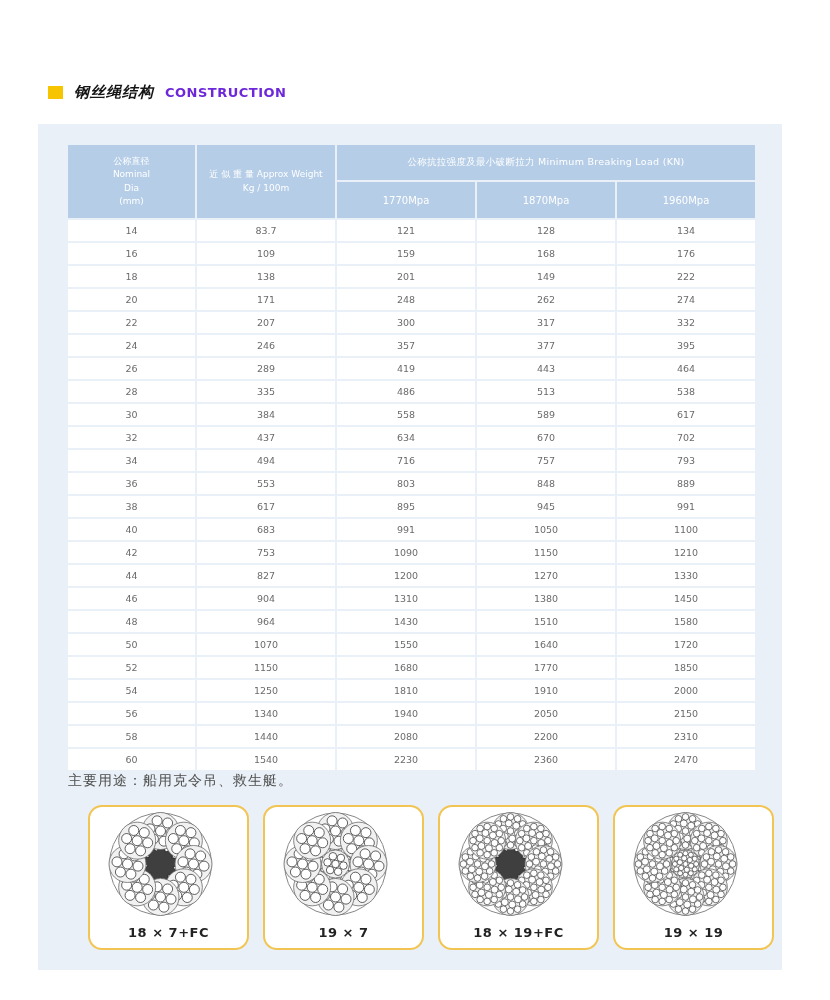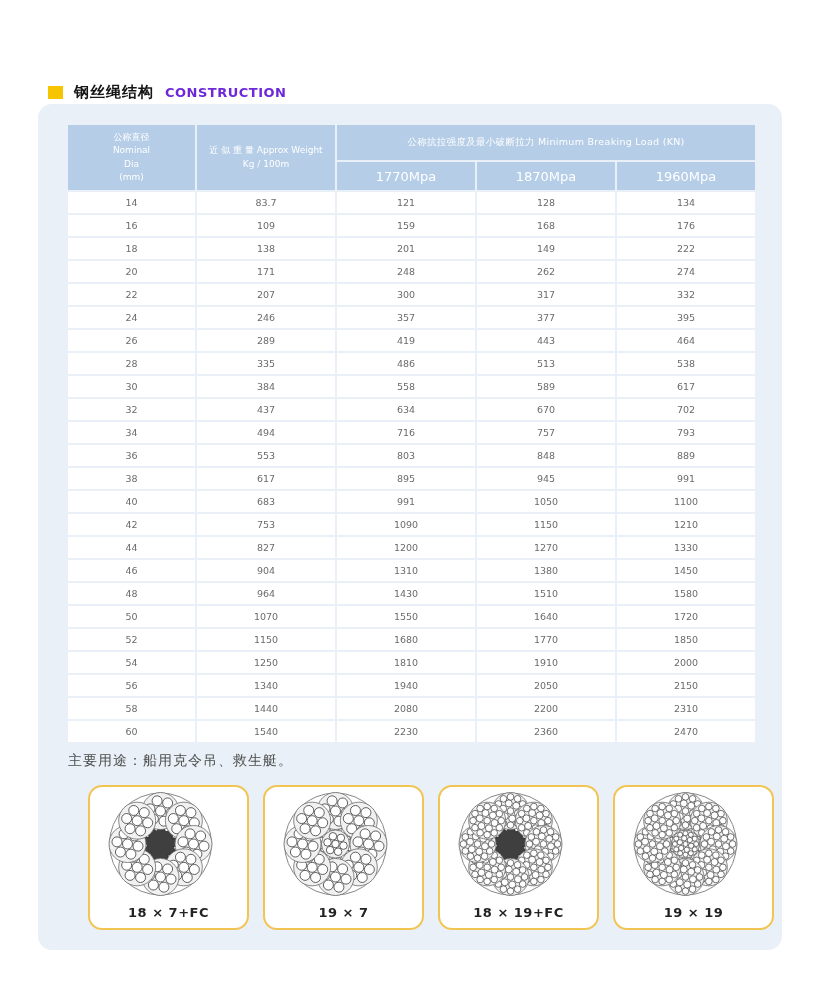--- a/index.html
+++ b/index.html
@@ -34,43 +34,42 @@
     text-shadow:2px 2px 1px rgba(95,95,95,.85);
     white-space:nowrap;
   }
 
   
   .section-heading{
     position:absolute;left:48px;top:84px;height:16px;
     display:flex;align-items:center;gap:11px;
   }
   .bullet{width:15px;height:13px;background:var(--accent);flex:0 0 auto;}
-  .sec-zh{font-size:15px;font-weight:bold;color:#151515;letter-spacing:1px;white-space:nowrap;}
+  .sec-zh{font-size:15px;font-weight:bold;color:#151515;letter-spacing:1px;white-space:nowrap;font-style:italic;}
   .sec-en{font-size:13px;font-weight:bold;color:#6d28d9;letter-spacing:.5px;white-space:nowrap;}
 
   
   .panel{
-    position:absolute;left:38px;top:104px;width:744px;height:846px;
+    position:absolute;left:38px;top:124px;width:744px;height:846px;
     background:var(--panel-bg);
-    border-radius:14px;
   }
 
   
   table.spec{
     position:absolute;left:28px;top:19px;
     border-collapse:separate;border-spacing:2px;
   }
   table.spec th{
     background:var(--th-bg);color:#ffffff;font-weight:normal;
     text-align:center;vertical-align:middle;padding:0;
   }
   th.c1{width:127px;font-size:9px;line-height:1.45;}
   th.c2{width:138px;font-size:9px;line-height:1.5;}
   th.grp{height:35px;font-size:9.5px;letter-spacing:.3px;}
-  th.sub{height:28px;width:138px;font-size:13px;}
+  th.sub{height:36px;width:138px;font-size:10px;}
   table.spec td{
     background:#ffffff;height:21px;text-align:center;vertical-align:middle;
     font-size:9.5px;color:var(--body-text);padding:0;
   }
   table.spec td.c1{width:127px;margin-left:40px;}
 
   
   .note{
     position:absolute;left:30px;top:648px;
     font-size:14px;color:#4d4d4d;letter-spacing:1px;white-space:nowrap;

